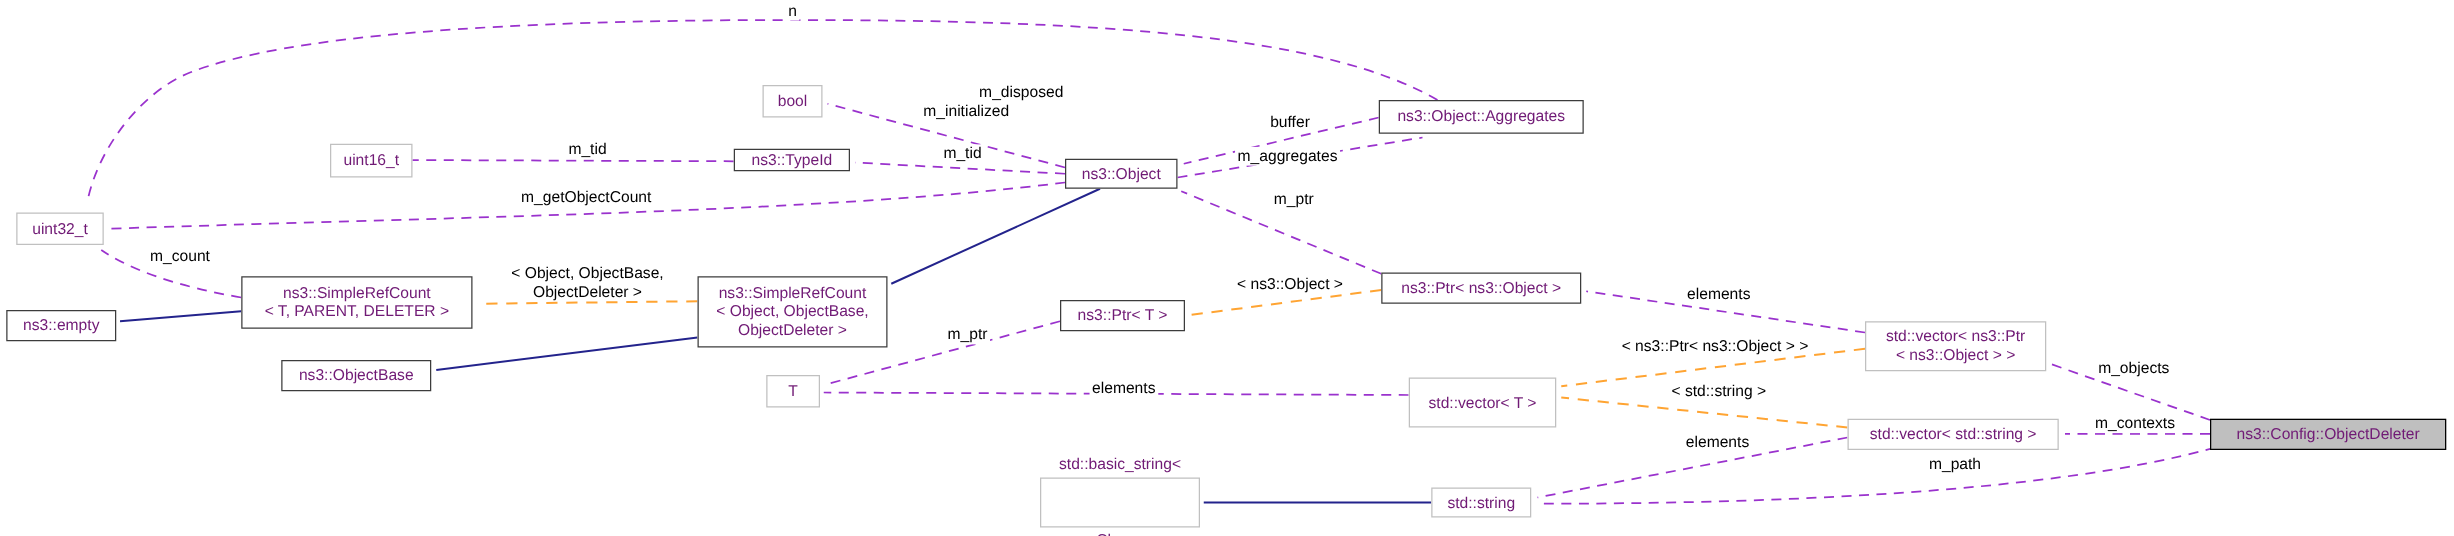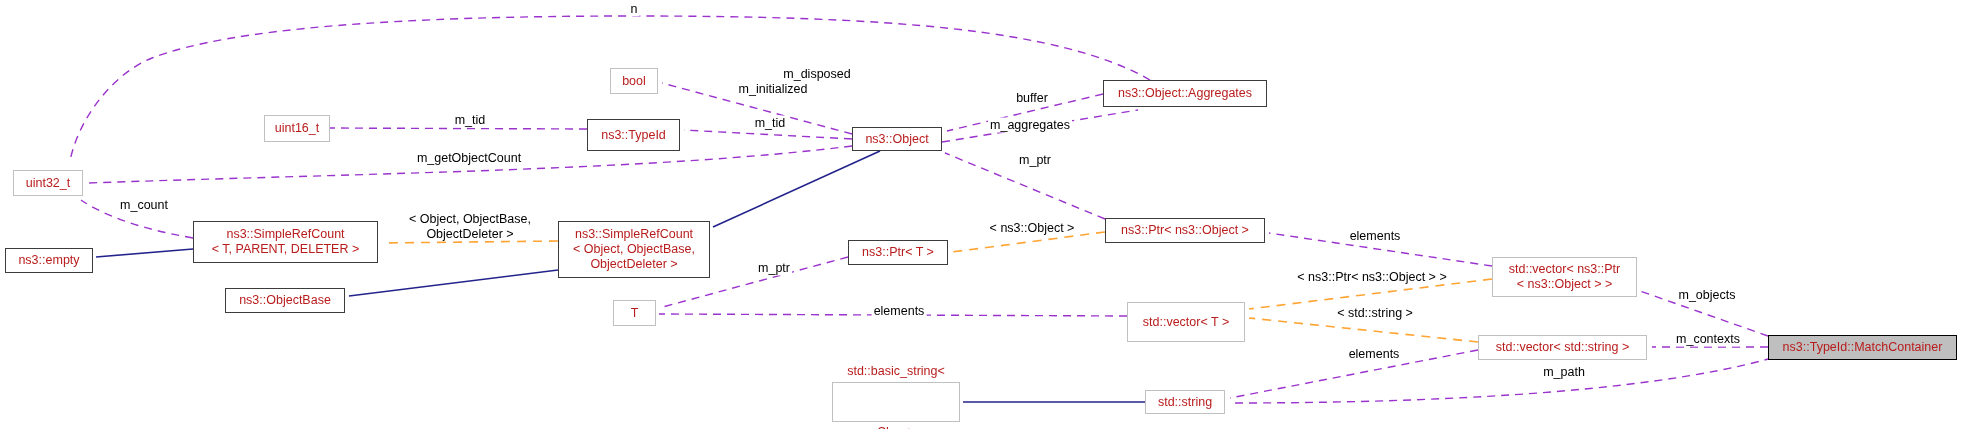--- a/index.html
+++ b/index.html
@@ -9,21 +9,21 @@
     font-family:"Liberation Sans","DejaVu Sans",sans-serif;
   }
   #edge-layer { position:absolute; left:0; top:0; width:1963px; height:429px; }
   #edge-layer path { fill:none; }
   .edge.usage       { stroke:#9a32cd; stroke-width:1.4; stroke-dasharray:8 6; }
   .edge.template    { stroke:#ffa432; stroke-width:1.6; stroke-dasharray:9 7; }
   .edge.inheritance { stroke:#23238c; stroke-width:1.6; }
   .node {
     position:absolute; box-sizing:border-box; background:#ffffff;
     display:flex; flex-direction:column; align-items:center; justify-content:center;
-    text-align:center; font-size:12.5px; line-height:15px; color:#b91c1c;
+    text-align:center; font-size:12.5px; line-height:15px; color:#701a75;
     white-space:nowrap;
   }
   .node.class    { border:1.5px solid #3c3c3c; }
   .node.external { border:1px solid #c0c0c0; }
   .node.focus    { border:1.5px solid #000000; background:#bfbfbf; }
   .edge-label {
     position:absolute; transform:translate(-50%,-50%);
     font-size:12.5px; line-height:15px; color:#000; white-space:nowrap;
     background:#ffffff; padding:0 2px;
   }
@@ -87,21 +87,21 @@
         <div>ns3::ObjectBase</div>
       </div>
       <div class="node class" style="left: 558px; top: 221px; width: 152px; height: 57px;">
         <div>ns3::SimpleRefCount</div>
         <div>&lt; Object, ObjectBase,</div>
         <div>ObjectDeleter &gt;</div>
       </div>
       <div class="node external" style="left: 610px; top: 68px; width: 48px; height: 26px;">
         <div>bool</div>
       </div>
-      <div class="node class" style="left: 587px; top: 119px; width: 93px; height: 32px;">
+      <div class="node class" style="left: 587px; top: 119px; width: 93px; height: 18px;">
         <div>ns3::TypeId</div>
       </div>
       <div class="node external" style="left: 264px; top: 115px; width: 66px; height: 27px;">
         <div>uint16_t</div>
       </div>
       <div class="node class" style="left: 852px; top: 127px; width: 90px; height: 24px;">
         <div>ns3::Object</div>
       </div>
       <div class="node class" style="left: 1103px; top: 80px; width: 164px; height: 27px;">
         <div>ns3::Object::Aggregates</div>
@@ -126,21 +126,21 @@
         <div>std::vector&lt; std::string &gt;</div>
       </div>
       <div class="node external" style="left: 832px; top: 382px; width: 128px; height: 40px; gap: 46px;">
         <div>std::basic_string&lt;</div>
         <div>Char &gt;</div>
       </div>
       <div class="node external" style="left: 1145px; top: 390px; width: 80px; height: 24px;">
         <div>std::string</div>
       </div>
       <div class="node focus" style="left: 1768px; top: 335px; width: 189px; height: 25px;">
-        <div>ns3::TypeId::MatchContainer</div>
+        <div>ns3::Config::ObjectDeleter</div>
       </div>
     </div>
   <div id="label-layer">
       <div class="edge-label" style="left: 634px; top: 9px;">n</div>
       <div class="edge-label" style="left: 773px; top: 74px; margin-left: 44px;">m_disposed</div>
       <div class="edge-label" style="left: 773px; top: 89px;">m_initialized</div>
       <div class="edge-label" style="left: 770px; top: 123px;">m_tid</div>
       <div class="edge-label" style="left: 470px; top: 120px;">m_tid</div>
       <div class="edge-label" style="left: 469px; top: 158px;">m_getObjectCount</div>
       <div class="edge-label" style="left: 144px; top: 205px;">m_count</div>

